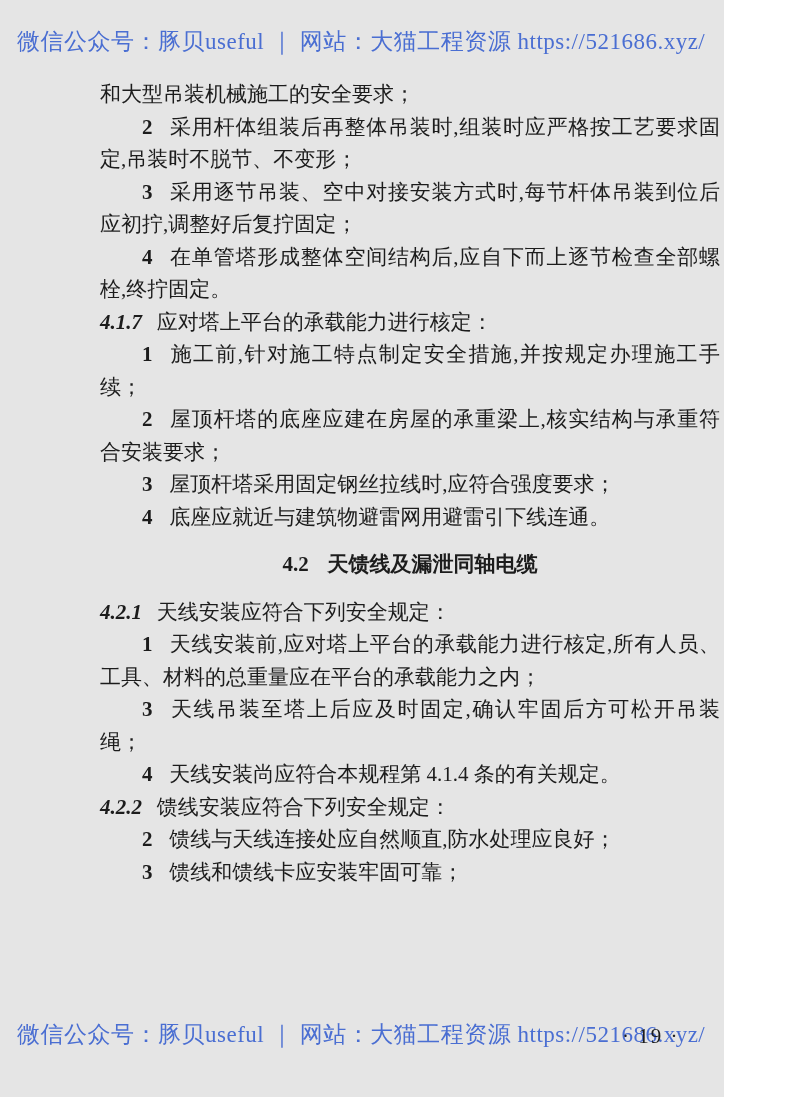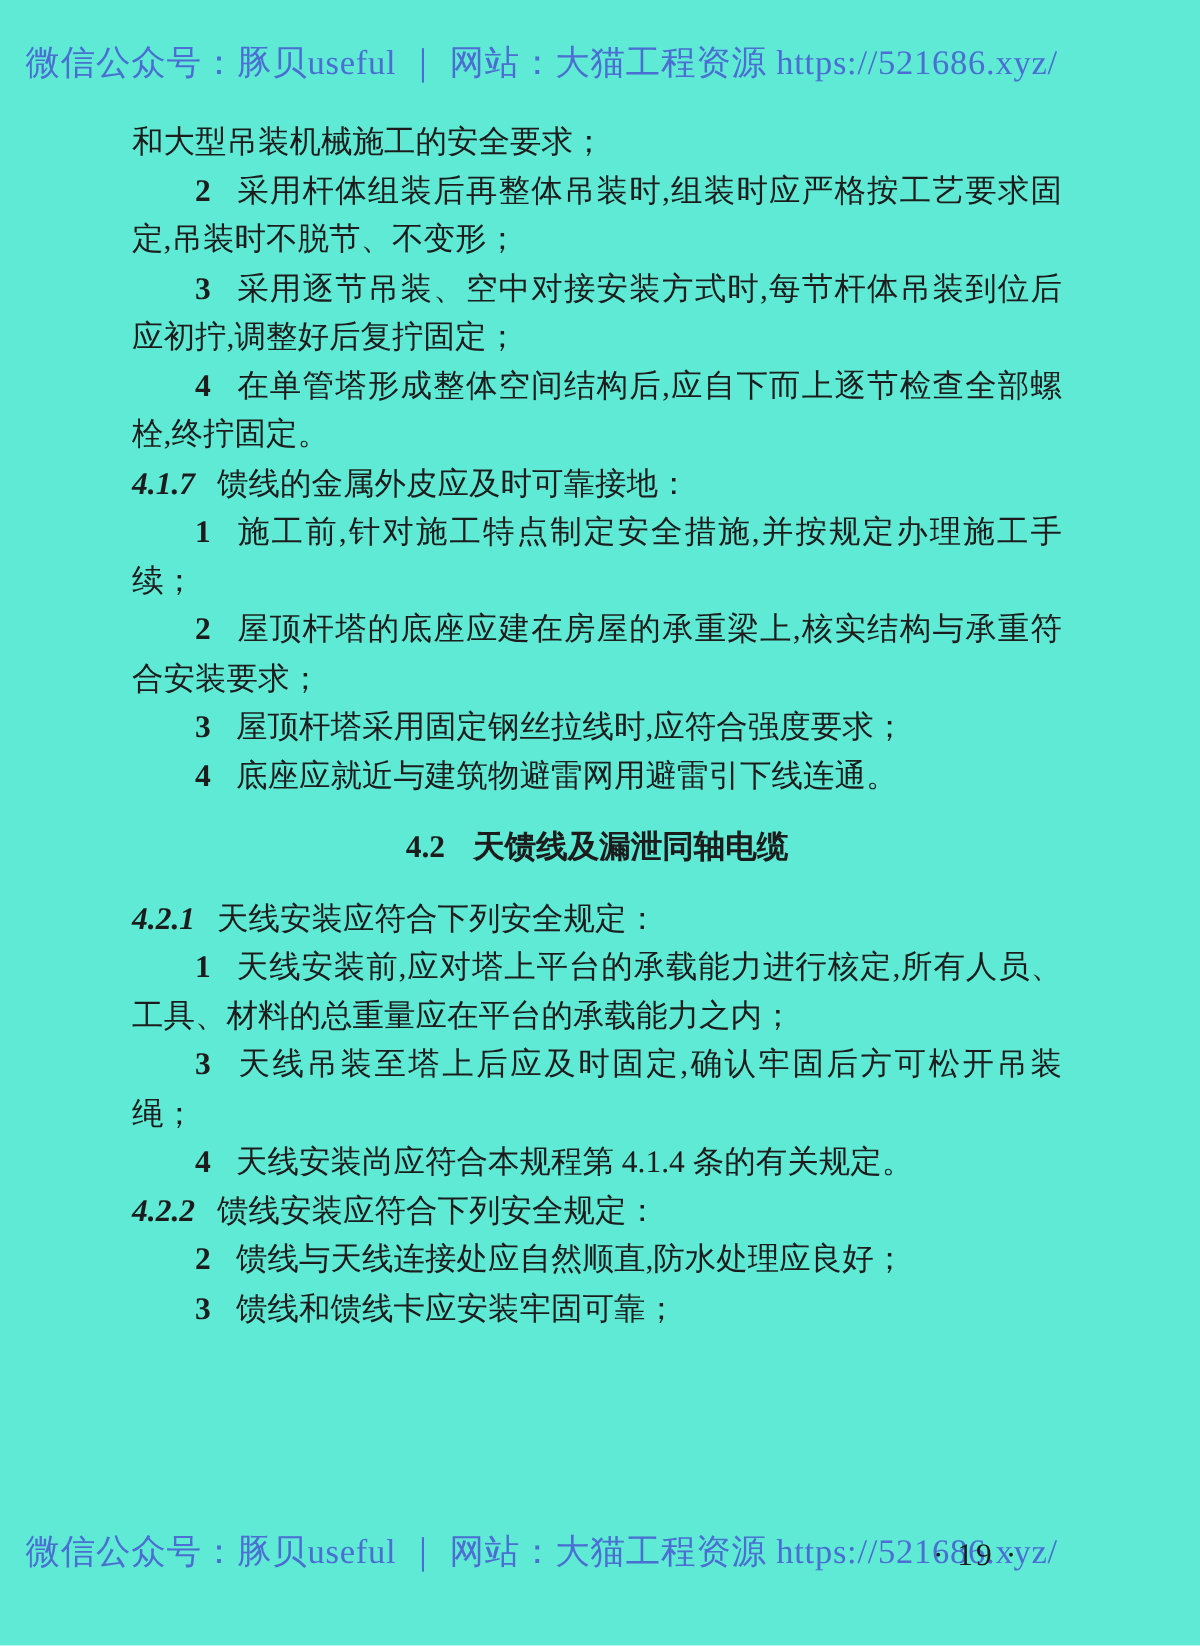--- a/index.html
+++ b/index.html
@@ -1,38 +1,38 @@
 <!DOCTYPE html>
 <html><head>
 <meta charset="utf-8">
 <style>
   html, body { margin: 0; padding: 0; background: #ffffff; }
   .page {
     position: relative;
-    width: 800px;
+    width: 724px;
     height: 1097px;
-    background: #5eead4;
+    background: #e5e5e5;
     font-family: "Liberation Serif", "DejaVu Serif", serif;
     color: #1c1c1c;
     overflow: hidden;
   }
   .watermark {
     position: absolute;
     left: 17px;
     color: #4a6ed2;
     font-size: 23px;
     white-space: nowrap;
     letter-spacing: 0.5px;
   }
   .watermark.header { top: 26px; }
   .watermark.footer { top: 1019px; }
   .content {
     position: absolute;
     top: 78px;
-    left: 88px;
+    left: 100px;
     width: 620px;
     font-size: 21px;
     line-height: 32.5px;
     text-align: justify;
   }
   .content p { margin: 0; }
   p.cont { text-indent: 0; }
   p.item { text-indent: 2em; }
   p.clause { text-indent: 0; }
   .num { font-weight: bold; margin-right: 0.8em; }
@@ -65,21 +65,21 @@
   <main class="content">
 
     <p class="cont">和大型吊装机械施工的安全要求；</p>
 
     <p class="item"><span class="num">2</span><span>采用杆体组装后再整体吊装时,组装时应严格按工艺要求固定,吊装时不脱节、不变形；</span></p>
 
     <p class="item"><span class="num">3</span><span>采用逐节吊装、空中对接安装方式时,每节杆体吊装到位后应初拧,调整好后复拧固定；</span></p>
 
     <p class="item"><span class="num">4</span><span>在单管塔形成整体空间结构后,应自下而上逐节检查全部螺栓,终拧固定。</span></p>
 
-    <p class="clause"><span class="num">4.1.7</span><span>馈线的金属外皮应及时可靠接地：</span></p>
+    <p class="clause"><span class="num">4.1.7</span><span>应对塔上平台的承载能力进行核定：</span></p>
 
     <p class="item"><span class="num">1</span><span>施工前,针对施工特点制定安全措施,并按规定办理施工手续；</span></p>
 
     <p class="item"><span class="num">2</span><span>屋顶杆塔的底座应建在房屋的承重梁上,核实结构与承重符合安装要求；</span></p>
 
     <p class="item"><span class="num">3</span><span>屋顶杆塔采用固定钢丝拉线时,应符合强度要求；</span></p>
 
     <p class="item"><span class="num">4</span><span>底座应就近与建筑物避雷网用避雷引下线连通。</span></p>
 
     <h2 class="heading"><span class="hnum">4.2</span><span>天馈线及漏泄同轴电缆</span></h2>

